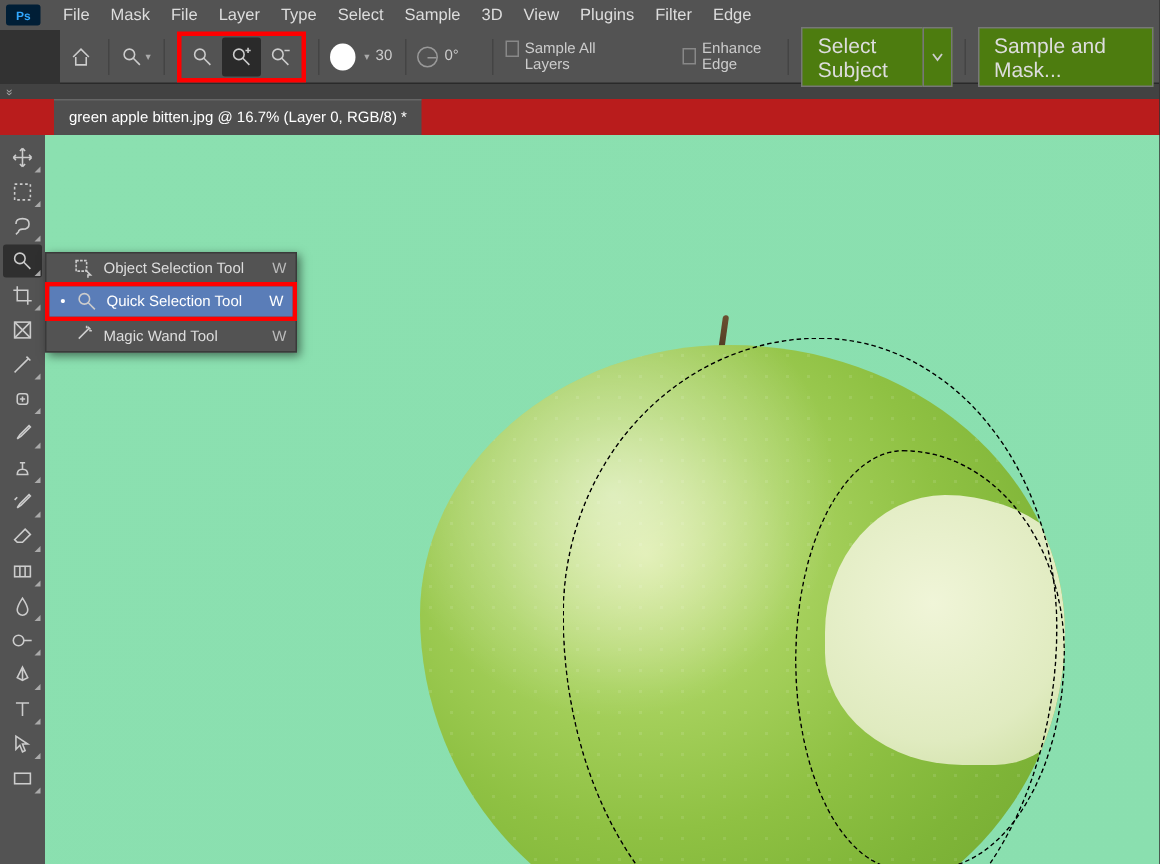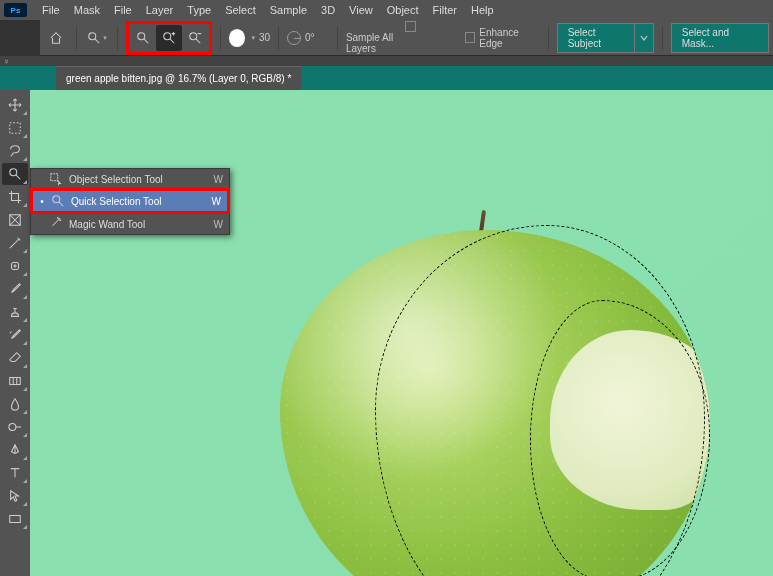--- a/index.html
+++ b/index.html
@@ -18,29 +18,29 @@
     .tool-btn.active { background: #2a2a2a; }
     .dropdown-arrow::after { content: "▾"; font-size: 7px; margin-left: 2px; color: #aaa; }
     .red-box { border: 3px solid #ff0000; padding: 1px; display: flex; }
     .brush-circle { width: 18px; height: 18px; border-radius: 50%; background: #fff; display: inline-block; }
     .label-text { font-size: 10px; color: #ccc; }
     .angle-box { display: flex; align-items: center; gap: 4px; }
     .angle-icon { width: 14px; height: 14px; border: 1px solid #999; border-radius: 50%; position: relative; }
     .angle-line { position: absolute; left: 50%; top: 50%; width: 6px; height: 1px; background: #999; transform-origin: left; }
     .angle-input { width: 24px; background: transparent; border: none; color: #ccc; font-size: 10px; }
     .checkbox { width: 11px; height: 11px; border: 1px solid #888; display: inline-block; margin-right: 4px; }
-    .btn { background: #0f766e; border: 1px solid #777; color: #ddd; padding: 3px 10px; font-size: 10px; display: inline-flex; align-items: center; cursor: default; }
+    .btn { background: #4d7c0f; border: 1px solid #777; color: #ddd; padding: 3px 10px; font-size: 14px; display: inline-flex; align-items: center; cursor: default; }
     .btn-split { margin-left: -1px; padding: 3px 5px; }
 
     
     .expand-bar { height: 10px; background: #424242; display: flex; align-items: center; padding-left: 4px; }
     .expand-bar::before { content: "»"; font-size: 8px; color: #aaa; transform: rotate(90deg); }
 
     
-    .tab-strip { height: 24px; background: #0f766e; display: flex; align-items: center; padding-left: 56px; }
+    .tab-strip { height: 24px; background: #b91c1c; display: flex; align-items: center; padding-left: 36px; }
     .doc-tab { height: 24px; background: #4f4f4f; color: #fff; padding: 0 10px; display: flex; align-items: center; font-size: 10px; border-top: 1px solid #666; } 
 
     
     .left-toolbar { position: absolute; left: 0; top: 90px; width: 30px; bottom: 0; background: #535353; display: flex; flex-direction: column; align-items: center; gap: 1px; padding-top: 4px; }
     .lt-btn { width: 26px; height: 22px; display: flex; align-items: center; justify-content: center; border-radius: 2px; }
     .lt-btn.sel { background: #2f2f2f; }
     .tool-corner { width: 4px; height: 4px; position: absolute; right: 1px; bottom: 1px; border-right: 4px solid #aaa; border-top: 4px solid transparent; }
 
     
     .canvas { position: absolute; left: 30px; top: 90px; right: 0; bottom: 0; background: linear-gradient(135deg, #8be0b0 0%, #8adfaf 100%); overflow: hidden; }
@@ -50,21 +50,21 @@
     .speckles { position: absolute; inset: 0; background-image: radial-gradient(circle, rgba(255,255,255,0.2) 1px, transparent 1px); background-size: 14px 14px; opacity: 0.5; }
     .bite { position: absolute; right: -20px; top: 100px; width: 180px; height: 180px; background: radial-gradient(ellipse at 40% 40%, #f0f5d8 0%, #e0ebc0 60%, #c8db9a 100%); border-radius: 48% 60% 40% 55% / 55% 50% 50% 45%; }
     .stem { position: absolute; left: 200px; top: -20px; width: 4px; height: 30px; background: linear-gradient(#6b5030, #4a3520); border-radius: 2px; transform: rotate(8deg); }
 
     
     .selection { position: absolute; border: 1px dashed #000; pointer-events: none; }
     .sel1 { left: 345px; top: 135px; width: 330px; height: 420px; border-radius: 52% 48% 48% 50% / 44% 46% 54% 56%; border-style: dashed; background: none; }
     .sel-inner { position: absolute; left: 500px; top: 210px; width: 180px; height: 280px; border: 1px dashed #000; border-radius: 40% 60% 50% 40% / 50% 48% 52% 50%; }
 
     
-    .tool-flyout { position: absolute; left: 30px; top: 168px; width: 200px; background: #535353; z-index: 100; box-shadow: 2px 2px 6px rgba(0,0,0,0.5); border: 1px solid #3a3a3a; }
+    .tool-flyout { position: absolute; left: 30px; top: 168px; width: 168px; background: #535353; z-index: 100; box-shadow: 2px 2px 6px rgba(0,0,0,0.5); border: 1px solid #3a3a3a; }
     .tool-flyout-item { display: flex; align-items: center; height: 20px; padding: 0 6px; gap: 6px; font-size: 10px; color: #ddd; }
     .tool-flyout-item.highlighted { background: #5a7db8; color: #fff; }
     .fly-icon { width: 14px; height: 14px; display: inline-flex; align-items: center; justify-content: center; }
     .fly-dot { width: 6px; height: 6px; display: inline-flex; align-items: center; justify-content: center; }
     .fly-shortcut { margin-left: auto; color: #bbb; }
     .tool-flyout-item.highlighted .fly-shortcut { color: #fff; }
     .fly-red { border: 3px solid #ff0000; margin: -1px -1px 0 -1px; }
 
     svg.ico { width: 14px; height: 14px; }
     svg.ico path, svg.ico rect, svg.ico circle, svg.ico polygon { fill: none; stroke: #ccc; stroke-width: 1.2; }
@@ -76,23 +76,23 @@
   <span class="ps-logo">Ps</span>
   <span class="menu-item">File</span>
   <span class="menu-item">Mask</span>
   <span class="menu-item">File</span>
   <span class="menu-item">Layer</span>
   <span class="menu-item">Type</span>
   <span class="menu-item">Select</span>
   <span class="menu-item">Sample</span>
   <span class="menu-item">3D</span>
   <span class="menu-item">View</span>
-  <span class="menu-item">Object</span>
+  <span class="menu-item">Plugins</span>
   <span class="menu-item">Filter</span>
-  <span class="menu-item">Help</span>
+  <span class="menu-item">Edge</span>
 </div>
 
 <div class="options-bar">
   <span class="home-icon">
     <svg class="ico" viewBox="0 0 16 16">
         <path d="M2 8 L8 2 L14 8 M4 8 V14 H12 V8"></path>
       </svg>
   </span>
   <span class="sep"></span>
 
@@ -137,21 +137,21 @@
 
   <span class="angle-box">
     <span class="angle-icon">
         <span class="angle-line"></span>
       </span>
     <input class="angle-input" value="0°" style="">
   </span>
 
   <span class="sep"></span>
 
-  <label style="display:flex;align-items:flex-end;flex-direction:column;">
+  <label style="display:flex;align-items:flex-start;">
     <span class="checkbox"></span>
     <span class="label-text">Sample All Layers</span>
   </label>
 
   <label style="display:flex;align-items:center;margin-left:6px;padding-left:35px;">
     <span class="checkbox"></span>
     <span class="label-text">Enhance Edge</span>
   </label>
 
   <span class="sep"></span>
@@ -160,21 +160,21 @@
     <span class="btn">Select Subject</span>
     <span class="btn btn-split">
       <svg width="8" height="8" viewBox="0 0 8 8">
           <path d="M1 2 L4 6 L7 2" fill="none" stroke="#ccc" stroke-width="1.2"></path>
         </svg>
     </span>
   </span>
 
   <span class="sep"></span>
 
-  <span class="btn">Select and Mask...</span>
+  <span class="btn">Sample and Mask...</span>
 </div>
 
 <div class="expand-bar"></div>
 
 <div class="tab-strip">
   <span class="doc-tab">green apple bitten.jpg @ 16.7% (Layer 0, RGB/8) *</span>
 </div>
 
 <div class="left-toolbar">
   <span class="lt-btn" style="position:relative;">

